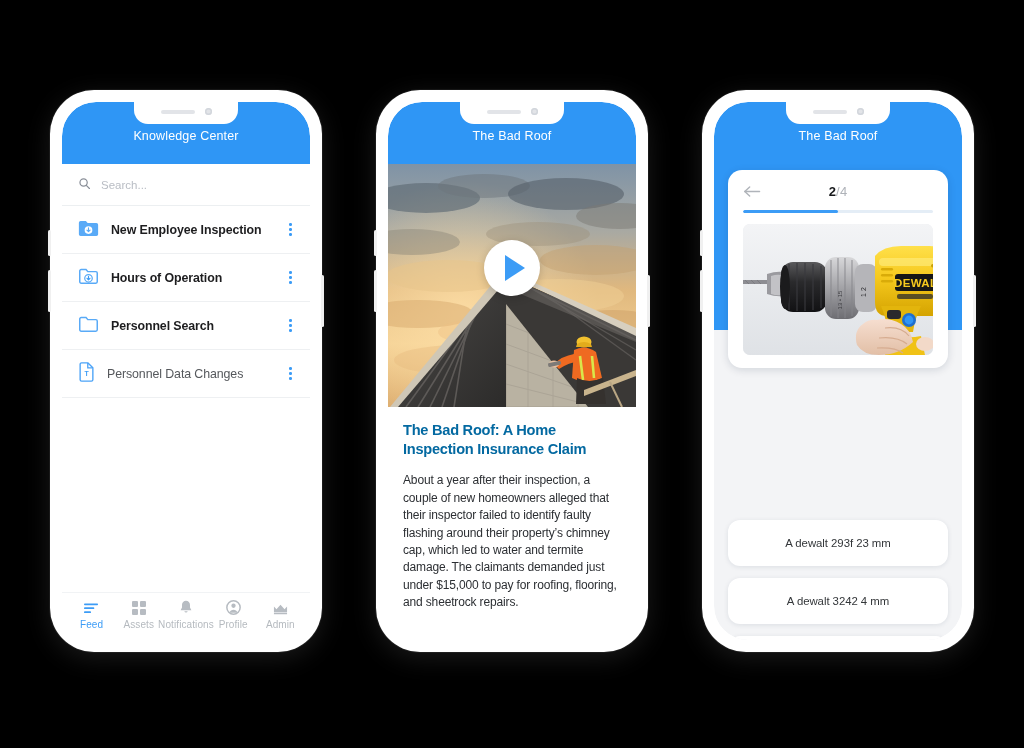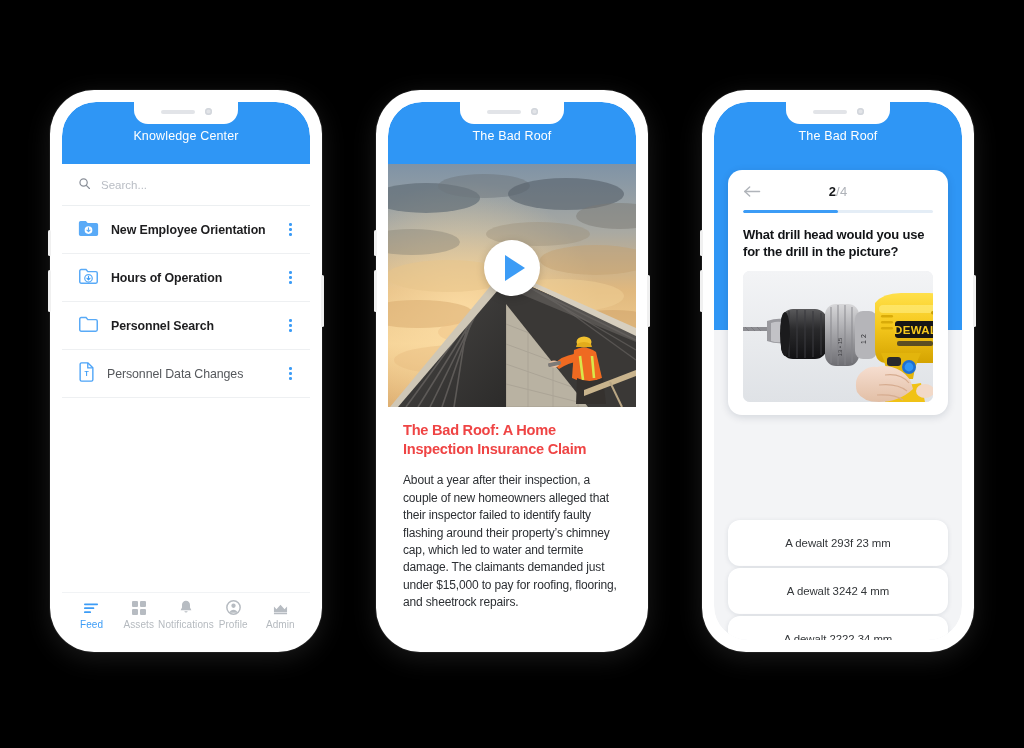--- a/index.html
+++ b/index.html
@@ -111,21 +111,21 @@
     display: flex; align-items: center; justify-content: center; z-index: 4;
   }
   .playbtn .tri {
     width: 0; height: 0; margin-left: 5px;
     border-left: 20px solid #3c9cf6;
     border-top: 13px solid transparent;
     border-bottom: 13px solid transparent;
   }
   .article { padding: 14px 15px 0; }
   .art-title {
-    font-size: 14.6px; font-weight: 700; color: #ef4444; line-height: 1.28;
+    font-size: 14.6px; font-weight: 700; color: #0369a1; line-height: 1.28;
     letter-spacing: -.25px; margin-bottom: 14px;
   }
   .art-p {
     font-size: 12px; color: #2c2f33; line-height: 1.45; letter-spacing: -.15px;
     margin-bottom: 14px;
   }
 
   
   .quiz-bg { position: absolute; inset: 0; background: #f3f4f6; }
   .quiz-bluetop { position: absolute; left: 0; right: 0; top: 0; height: 228px; background: #2f96f5; }
@@ -150,21 +150,21 @@
   }
   .q-img {
     margin-top: 11px; height: 131px; border-radius: 7px; overflow: hidden;
     background: #e9ebef; position: relative;
   }
   .q-img svg { position: absolute; inset: 0; width: 100%; height: 100%; }
   .answers { position: absolute; left: 14px; right: 14px; top: 418px; z-index: 6; }
   .answer {
     background: #ffffff; border-radius: 12px; height: 46px;
     display: flex; align-items: center; justify-content: center;
-    font-size: 11.4px; color: #333639; margin-bottom: 2px;
+    font-size: 11.4px; color: #333639; margin-bottom: 12px;
     box-shadow: 0 1px 5px rgba(20,40,70,.10);
     letter-spacing: -.05px;
   }
 </style>
 </head>
 <body>
 
 <div class="stage">
 
   <div class="phone" style="left:50px; top:90px; width:272px; height:562px;">
@@ -196,21 +196,21 @@
 
 
           <div class="kc-item">
             <span>
               <svg width="21" height="18" viewBox="0 0 24 20">
                 <path d="M1 4a2 2 0 0 1 2-2h6l2 2.4h10a2 2 0 0 1 2 2V17a2 2 0 0 1-2 2H3a2 2 0 0 1-2-2V4z" fill="#59aaf7"></path>
                 <circle cx="12" cy="12.4" r="4.4" fill="#ffffff"></circle>
                 <path d="M12 9.7v4.1M10.2 12.4l1.8 1.8 1.8-1.8" stroke="#59aaf7" stroke-width="1.3" fill="none" stroke-linecap="round" stroke-linejoin="round"></path>
               </svg>
             </span>
-            <span class="kc-label">New Employee Orientation</span>
+            <span class="kc-label">New Employee Inspection</span>
             <span class="kebab">
                 <i></i>
                 <i></i>
                 <i></i>
               </span>
           </div>
 
           <div class="kc-item">
             <span>
               <svg width="21" height="18" viewBox="0 0 24 20">
@@ -452,21 +452,20 @@
               <svg width="18" height="13" viewBox="0 0 20 14">
                 <line x1="18.4" y1="7" x2="2" y2="7" stroke="#b0b4ba" stroke-width="1.6" stroke-linecap="round"></line>
                 <path d="M7.4 2 L2 7 L7.4 12" fill="none" stroke="#b0b4ba" stroke-width="1.6" stroke-linecap="round" stroke-linejoin="round"></path>
               </svg>
             </span>
             <span class="q-count"><b>2</b><span>/4</span></span>
           </div>
           <div class="q-prog">
             <span style="width:50%"></span>
           </div>
-          <div class="q-text">What drill head would you use for the drill in the picture?</div>
           <div class="q-img">
             <svg viewBox="0 0 218 131" preserveAspectRatio="xMidYMid slice">
               <defs>
                 <linearGradient id="ybody" x1="0" y1="0" x2="0" y2="1">
                   <stop offset="0" stop-color="#ffe04a"></stop>
                   <stop offset="0.45" stop-color="#f6c91e"></stop>
                   <stop offset="1" stop-color="#d4a300"></stop>
                 </linearGradient>
                 <linearGradient id="chuckg" x1="0" y1="0" x2="0" y2="1">
                   <stop offset="0" stop-color="#5a5a5c"></stop>

